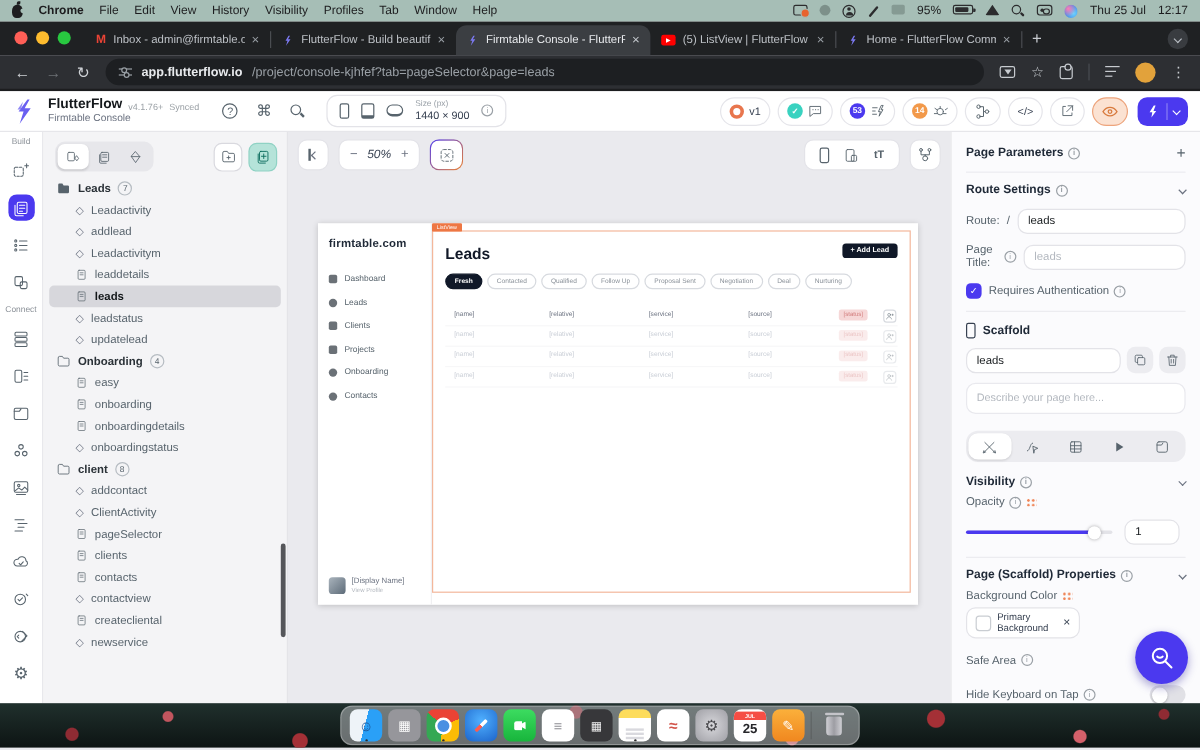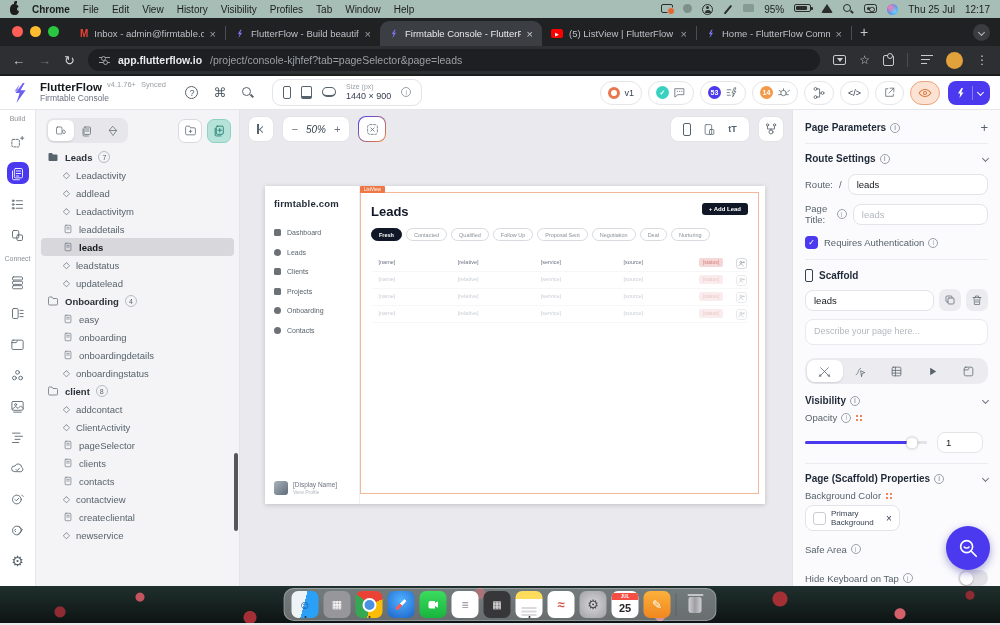--- a/index.html
+++ b/index.html
@@ -79,21 +79,21 @@
   .puzzle::before{content:"";position:absolute;top:-3px;left:3px;width:4px;height:4px;background:#2d2f33;border:1.3px solid #c7cbd0;border-radius:50%;}
   .ab-sep{width:1px;height:14px;background:#4a4d51;}
   .rlist{width:12px;height:10px;background:linear-gradient(#c7cbd0,#c7cbd0) 0 0/12px 1.4px no-repeat,linear-gradient(#c7cbd0,#c7cbd0) 0 4px/9px 1.4px no-repeat,linear-gradient(#c7cbd0,#c7cbd0) 0 8px/6px 1.4px no-repeat;}
   .avatar{width:17px;height:17px;border-radius:50%;background:#e2a23b;}
   .g-dots::after{content:"⋮";}
   .dots3{color:#c7cbd0;font-size:12px;}
 
   
   .ffheader{height:34px;background:#fff;border-bottom:1px solid #e6e6ea;display:flex;align-items:center;padding:0 10px;gap:8px;}
   .brand{display:flex;flex-direction:column;line-height:1.15;margin-right:8px;}
-  .brand-row{display:flex;align-items:flex-start;gap:5px;}
+  .brand-row{display:flex;align-items:flex-end;gap:5px;}
   .brand-name{font-size:11.5px;font-weight:bold;color:#14181b;}
   .brand-ver{font-size:7.5px;color:#9ba1a6;}
   .brand-proj{font-size:8.5px;color:#6b7280;}
   .hd-ic{color:#57636c;display:flex;align-items:center;justify-content:center;width:20px;height:20px;}
   .help-c{width:13px;height:13px;border:1.3px solid #57636c;border-radius:50%;font-size:9px;display:flex;align-items:center;justify-content:center;}
   .g-q::after{content:"?";}
   .g-cmd::after{content:"⌘";}
   .cmd{font-size:13px;}
   .mag2{width:12px;height:12px;position:relative;}
   .mag2::before{content:"";position:absolute;left:0;top:0;width:7px;height:7px;border:1.5px solid #57636c;border-radius:50%;}

